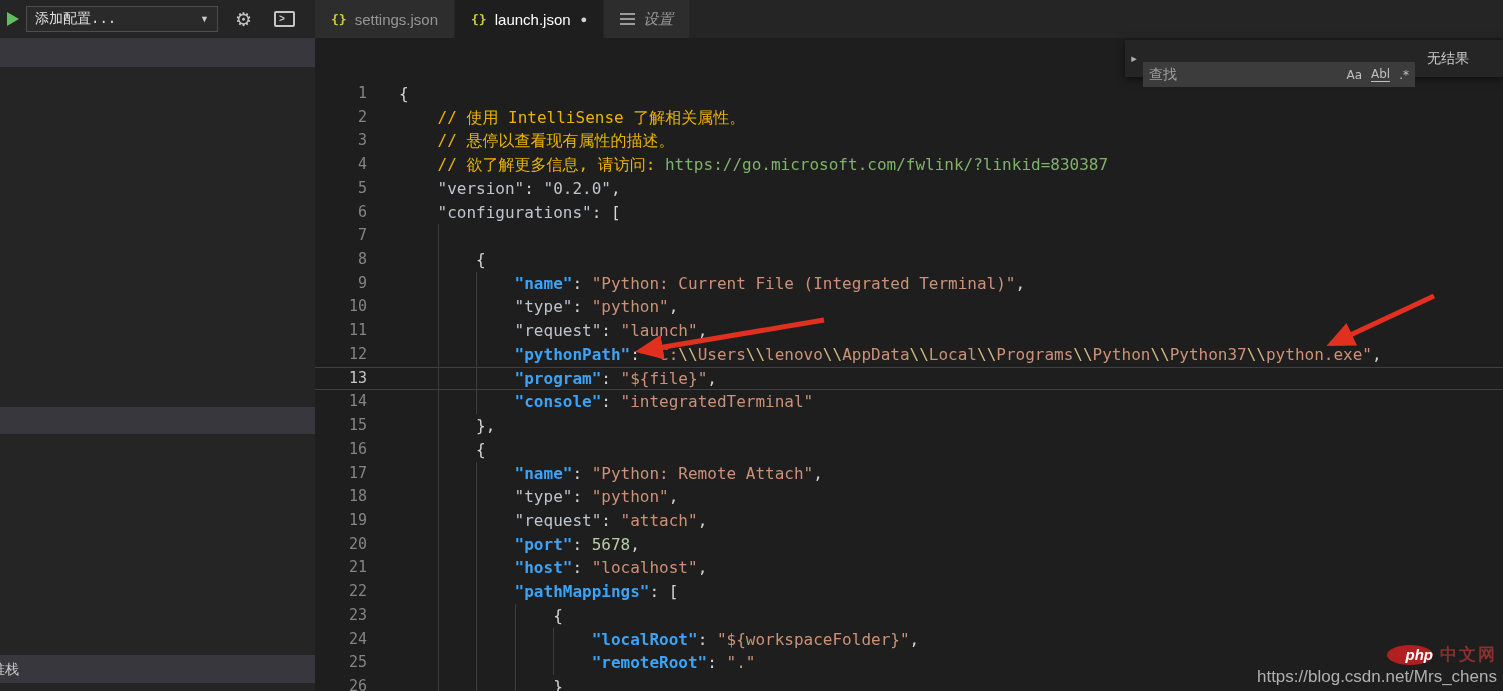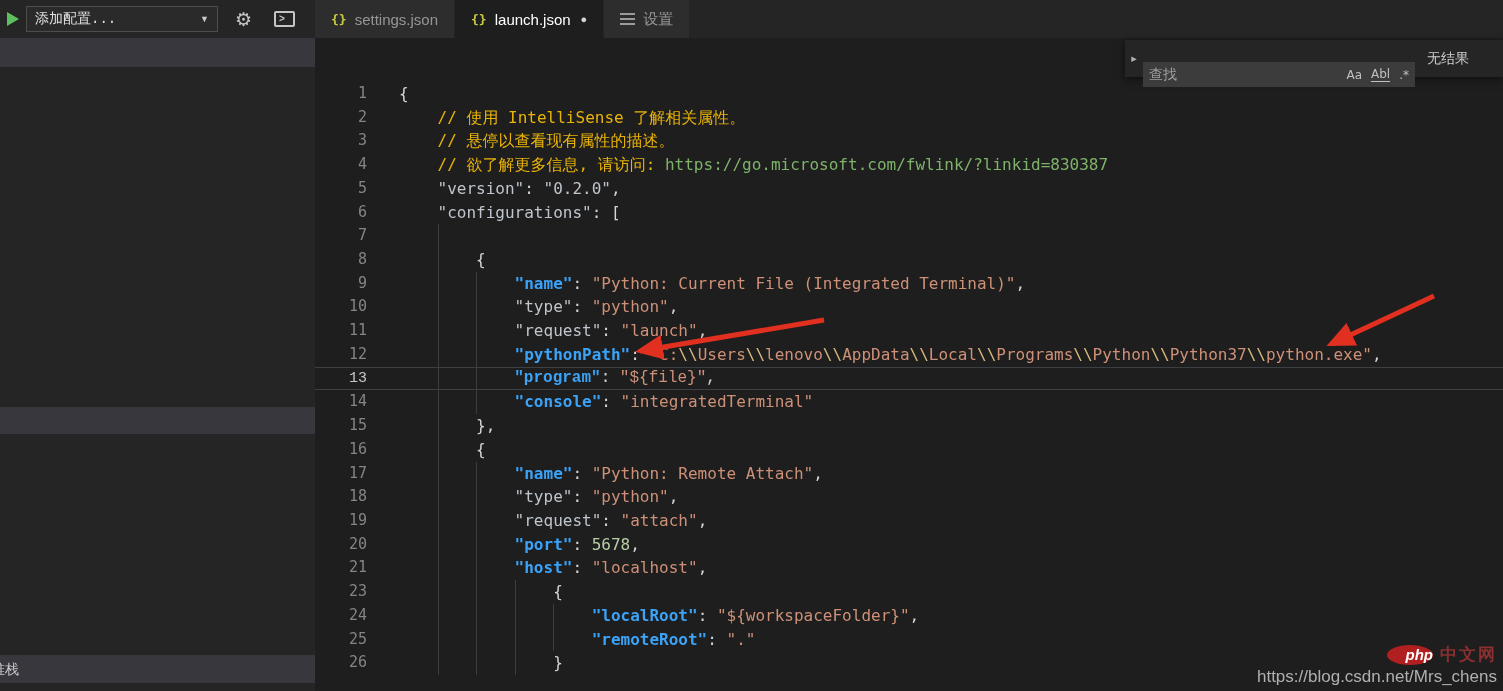--- a/index.html
+++ b/index.html
@@ -28,36 +28,36 @@
                   display:flex; align-items:center; padding-left:3px; cursor:pointer; }
   .console-icon i { font-style:normal; color:#c5c5c5; font-size:10px; line-height:1; font-weight:bold; }
   
   .editor { position:absolute; left:315px; top:0; right:0; bottom:0; background:#1e1e1e; }
   .tabbar { position:absolute; left:0; top:0; right:0; height:38px; background:#252526; display:flex; }
   .tab { height:38px; display:flex; align-items:center; gap:8px; padding:0 16px; background:#2d2d2d;
          color:#969696; font-size:15px; margin-right:1px; cursor:pointer; }
   .tab.active { background:#1e1e1e; color:#ffffff; }
   .tab .braces { color:#cbcb41; font-family:"DejaVu Sans Mono",monospace; font-size:13px; font-weight:bold; }
   .tab .dirty { color:#d4d4d4; font-size:11px; margin-left:2px; }
-  .tab.preview .tab-label { }
+  .tab.preview .tab-label { font-style:italic; }
   .tune-icon { width:15px; height:12px;
     background:repeating-linear-gradient(to bottom,#9b9b9b 0 2px,transparent 2px 5px); }
   
   .find-widget { position:absolute; top:40px; right:0; width:378px; height:37px; z-index:30;
     background:#252526; box-shadow:0 2px 8px rgba(0,0,0,.55); display:flex; align-items:center; }
   .find-collapse { width:18px; text-align:center; color:#b0b0b0; font-size:11px; cursor:pointer; }
   .find-input { width:272px; height:25px; background:#3c3c3c; display:flex; align-items:center; padding:0 6px; cursor:text;margin-top:32px; }
   .find-placeholder { flex:1; color:#a0a0a0; font-size:14px; }
   .find-opt { color:#c0c0c0; font-size:12px; margin-left:9px; cursor:pointer; font-family:"DejaVu Sans",sans-serif; }
   .find-opt.ww { border-bottom:1px solid #c0c0c0; }
   .find-results { margin-left:12px; color:#cccccc; font-size:14px; white-space:nowrap; }
   
   .code { position:absolute; left:0; right:0; top:38px; padding-top:44px; font-family:"DejaVu Sans Mono",monospace; font-size:16px; }
   .code-row { position:relative; height:23.72px; line-height:23.72px; width:100%; }
-  .code-row.cur { box-shadow:inset 0 1px 0 #3c4043, inset 0 -1px 0 #3c4043;font-family:Liberation Mono, monospace; }
+  .code-row.cur { box-shadow:inset 0 1px 0 #3c4043, inset 0 -1px 0 #3c4043; }
   .ln { position:absolute; left:0; top:0; width:52px; text-align:right; color:#858585; font-size:15px; }
   .code-row.cur .ln { color:#c6c6c6; }
   .lc { position:absolute; left:84px; top:0; white-space:pre; }
   .guide { position:absolute; top:0; bottom:0; width:1px; background:#3d3d3d; }
   .tk-p  { color:#d4d4d4; }
   .tk-c  { color:#eab308; }
   .tk-lk { color:#7fb36a; cursor:pointer; }
   .tk-km { color:#bfc5cc; }
   .tk-kb { color:#3ba3f8; font-weight:bold; }
   .tk-s  { color:#ce9178; }
@@ -232,20 +232,26 @@
         </div>
         <div class="code-row">
           <div class="guide" style="left: 122.52px;"></div>
           <div class="guide" style="left: 161.04px;"></div>
           <span class="ln">21</span>
           <span class="lc">            <span class="tk-kb">"host"</span><span class="tk-p">: </span><span class="tk-s">"localhost"</span><span class="tk-p">,</span></span>
         </div>
         <div class="code-row">
           <div class="guide" style="left: 122.52px;"></div>
           <div class="guide" style="left: 161.04px;"></div>
+          <span class="ln">22</span>
+          <span class="lc">            <span class="tk-kb">"pathMappings"</span><span class="tk-p">: [</span></span>
+        </div>
+        <div class="code-row">
+          <div class="guide" style="left: 122.52px;"></div>
+          <div class="guide" style="left: 161.04px;"></div>
           <div class="guide" style="left: 199.56px;"></div>
           <span class="ln">23</span>
           <span class="lc">                <span class="tk-p">{</span></span>
         </div>
         <div class="code-row">
           <div class="guide" style="left: 122.52px;"></div>
           <div class="guide" style="left: 161.04px;"></div>
           <div class="guide" style="left: 199.56px;"></div>
           <div class="guide" style="left: 238.08px;"></div>
           <span class="ln">24</span>

